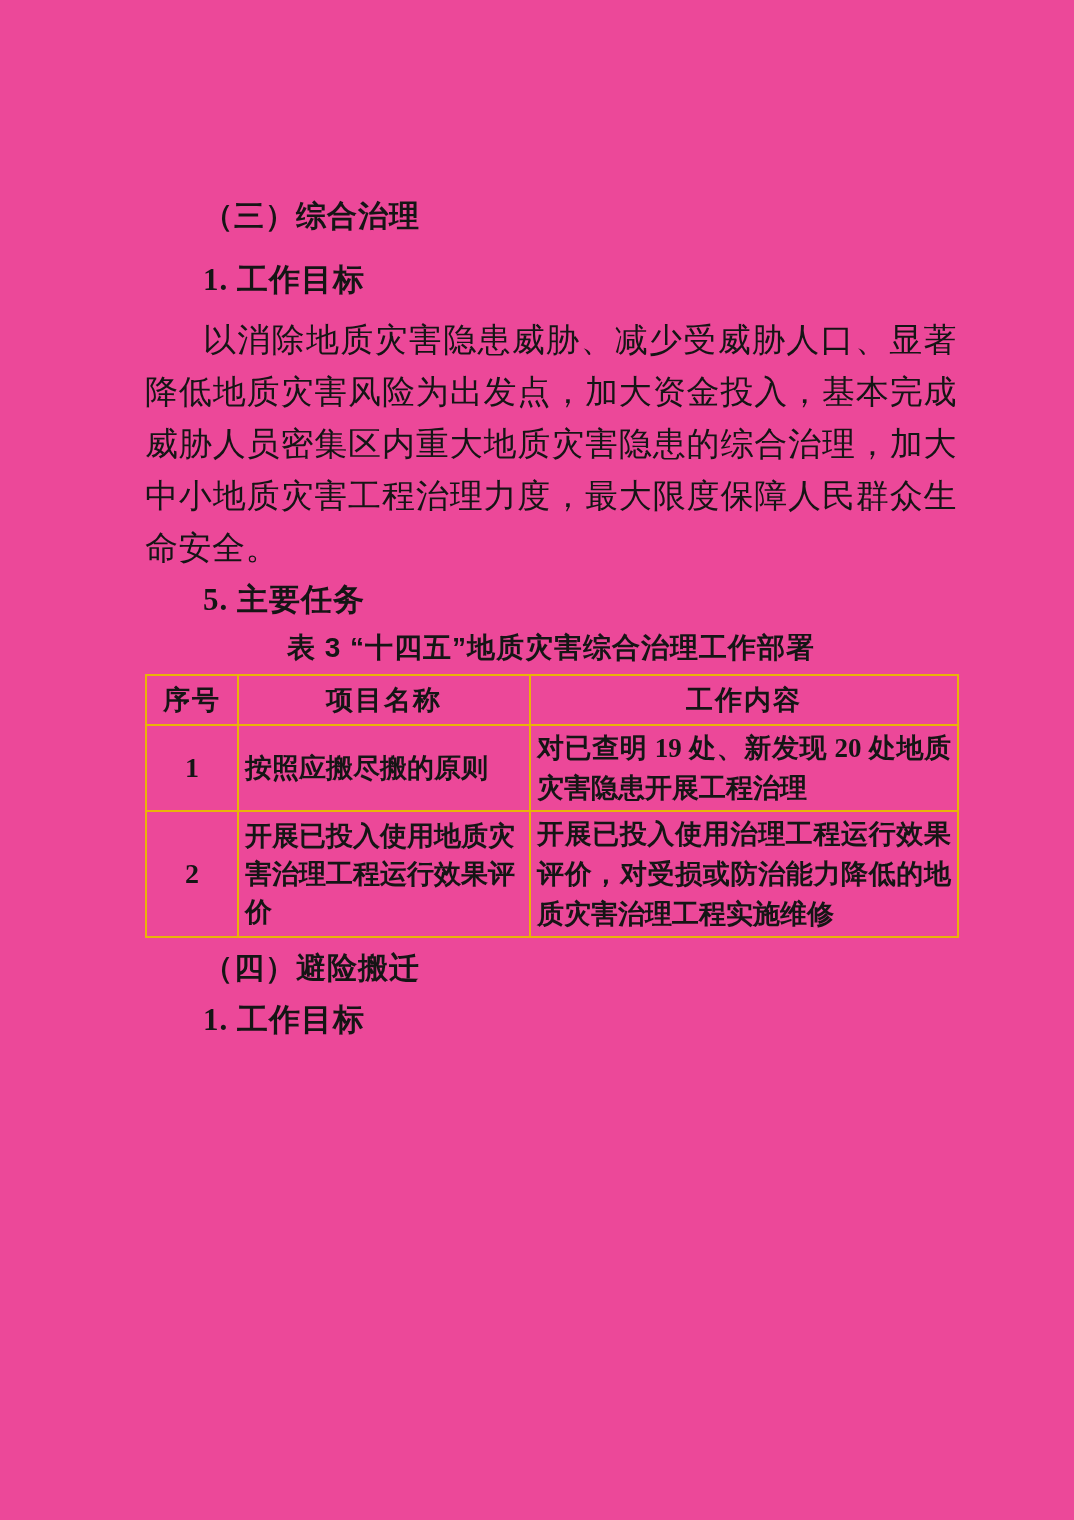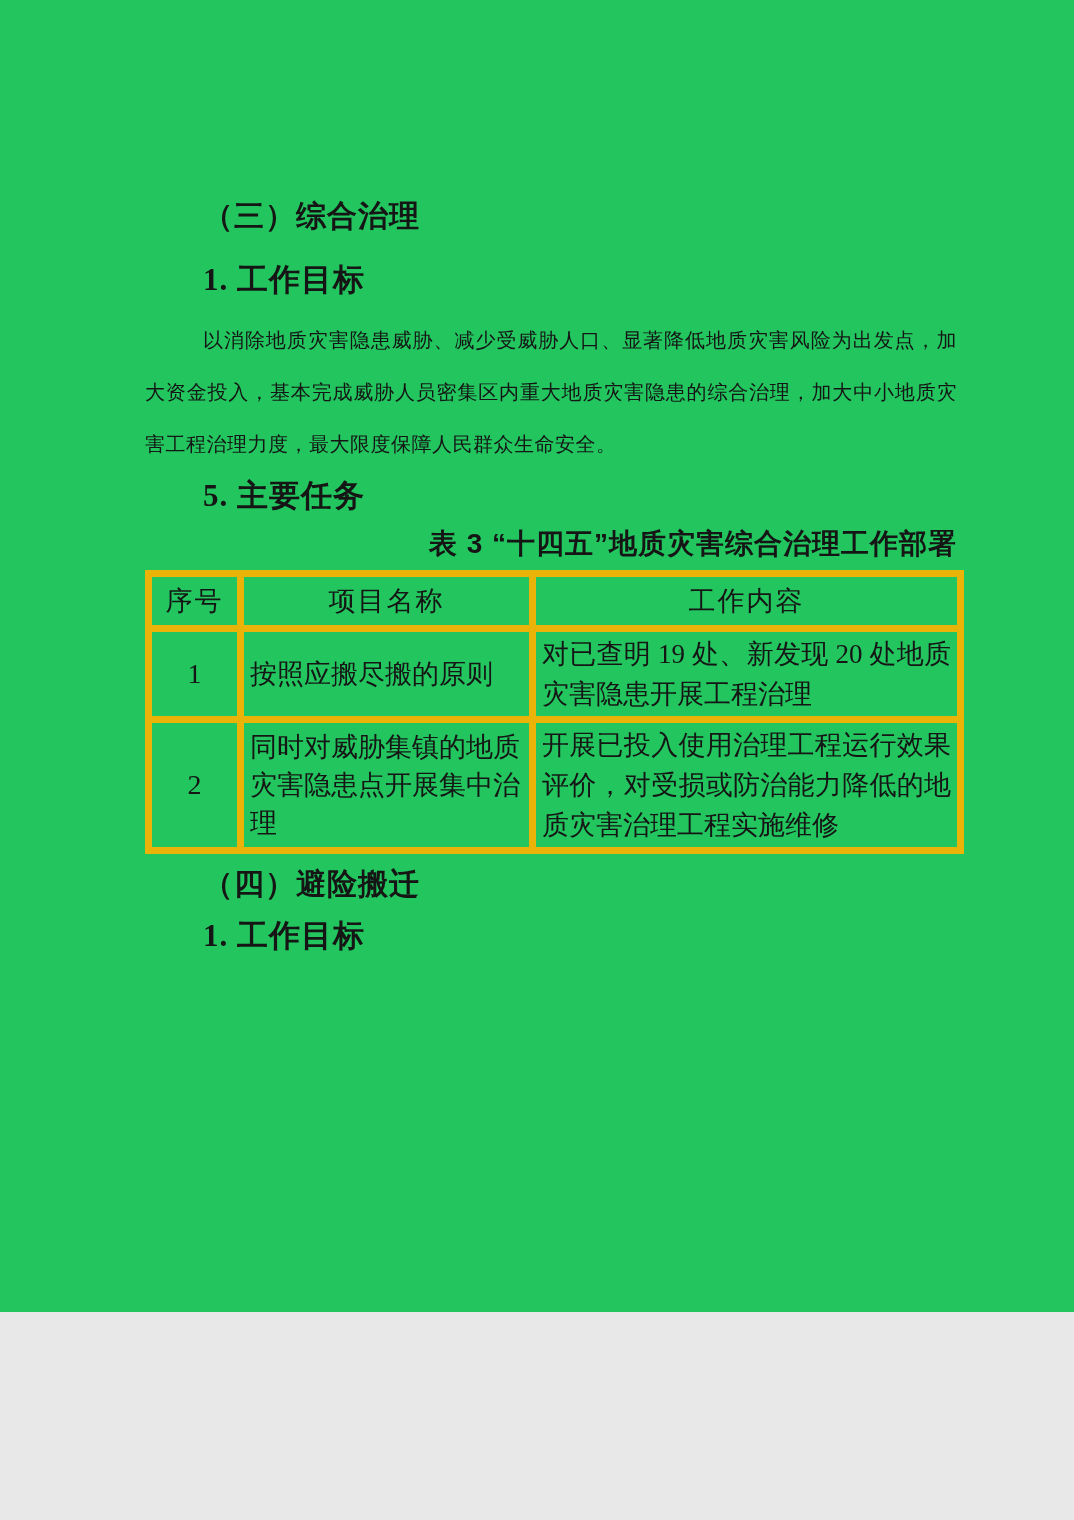--- a/index.html
+++ b/index.html
@@ -4,23 +4,23 @@
 <style>
   html, body {
     margin: 0;
     padding: 0;
     background: #e8e8e8;
     font-family: "Liberation Serif", "DejaVu Serif", serif;
   }
   .page {
     position: relative;
     width: 1074px;
-    height: 1312px;
+    height: 1520px;
     margin: 0 auto;
-    background: #22c55e;
+    background: #ec4899;
     color: #151515;
     overflow: hidden;
   }
   .content {
     position: absolute;
     left: 145px;
     top: 190px;
     width: 812px;
   }
   .h2 {
@@ -34,49 +34,49 @@
   .h3 {
     font-size: 31px;
     font-weight: bold;
     line-height: 52px;
     text-indent: 58px;
     margin: 0;
     letter-spacing: 1px;
   }
   .h3.after-first { margin-top: 12px; }
   p.body {
-    font-size: 20px;
+    font-size: 33px;
     line-height: 52px;
     margin: 0;
     text-indent: 58px;
     text-align: justify;
     text-justify: inter-character;
     letter-spacing: 0.5px;
   }
   p.body.p1 { margin-top: 8px; }
   .table-title {
     font-family: "Liberation Sans", "DejaVu Sans", sans-serif;
     font-weight: bold;
     font-size: 28px;
     line-height: 40px;
-    text-align: right;
+    text-align: center;
     margin-top: 2px;
     letter-spacing: 1px;
   }
   table.dep {
     width: 812px;
     border-collapse: collapse;
     table-layout: fixed;
     margin-top: 6px;
     font-size: 27px;
   }
   table.dep th, table.dep td {
-    border: 7px solid #eab308;
+    border: 2px solid #eab308;
     vertical-align: middle;
-    font-weight: normal;
+    font-weight: bold;
     padding: 2px 6px;
   }
   table.dep col.c1 { width: 92px; }
   table.dep col.c2 { width: 292px; }
   table.dep col.c3 { width: 428px; }
   table.dep thead th {
     height: 44px;
     text-align: center;
     letter-spacing: 2px;
   }
@@ -139,21 +139,21 @@
         </tr>
       </thead>
       <tbody>
         <tr class="row1">
           <td class="cell-no">1</td>
           <td class="cell-name">按照应搬尽搬的原则</td>
           <td class="cell-content">对已查明 19 处、新发现 20 处地质灾害隐患开展工程治理</td>
         </tr>
         <tr class="row2">
           <td class="cell-no">2</td>
-          <td class="cell-name">同时对威胁集镇的地质灾害隐患点开展集中治理</td>
+          <td class="cell-name">开展已投入使用地质灾害治理工程运行效果评价</td>
           <td class="cell-content">开展已投入使用治理工程运行效果评价，对受损或防治能力降低的地质灾害治理工程实施维修</td>
         </tr>
       </tbody>
     </table>
 
     <div class="h2 sec4">（四）避险搬迁</div>
 
     <div class="h3">1. 工作目标</div>
 
 

